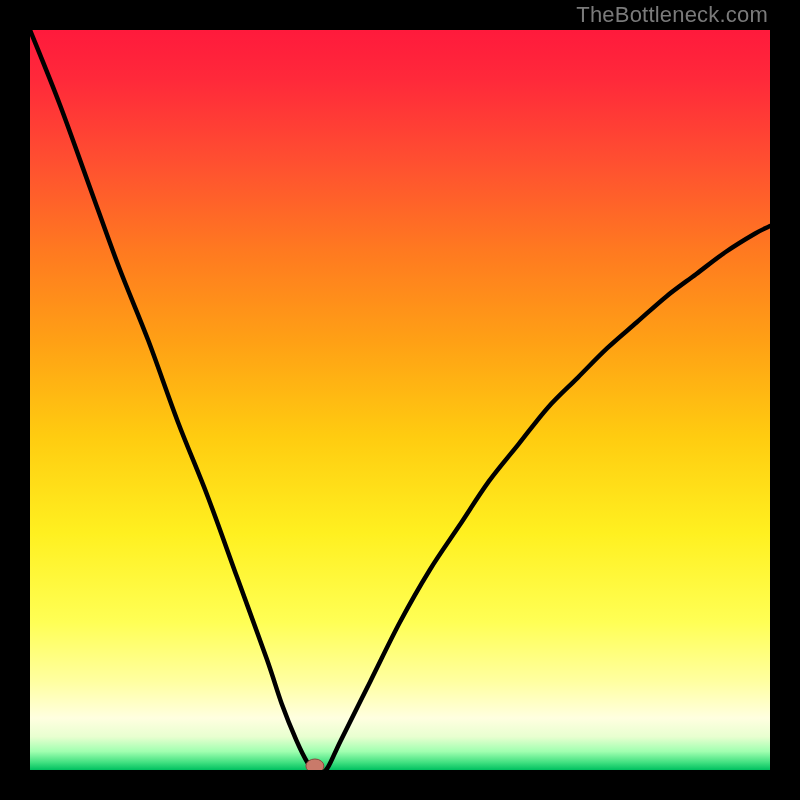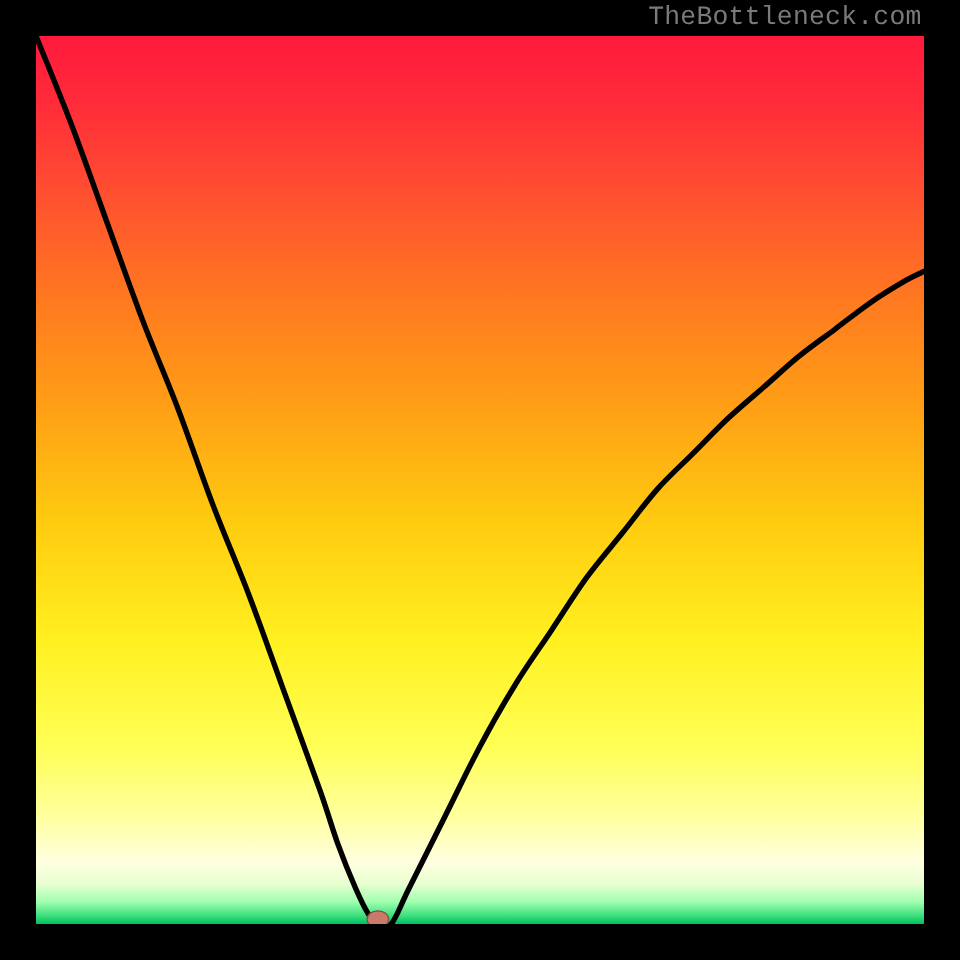--- a/index.html
+++ b/index.html
@@ -26,21 +26,20 @@
     height: 100%;
   }
   .watermark {
     position: absolute;
     top: 2px;
     right: 32px;
     color: #7a7a7a;
     font-size: 22px;
     letter-spacing: 0.2px;
     font-weight: 500;
-    font-family: Liberation Mono, monospace;
   }
   svg.curve {
     position: absolute;
     left: 0;
     top: 0;
   }
 </style>
 </head>
 <body>
 

